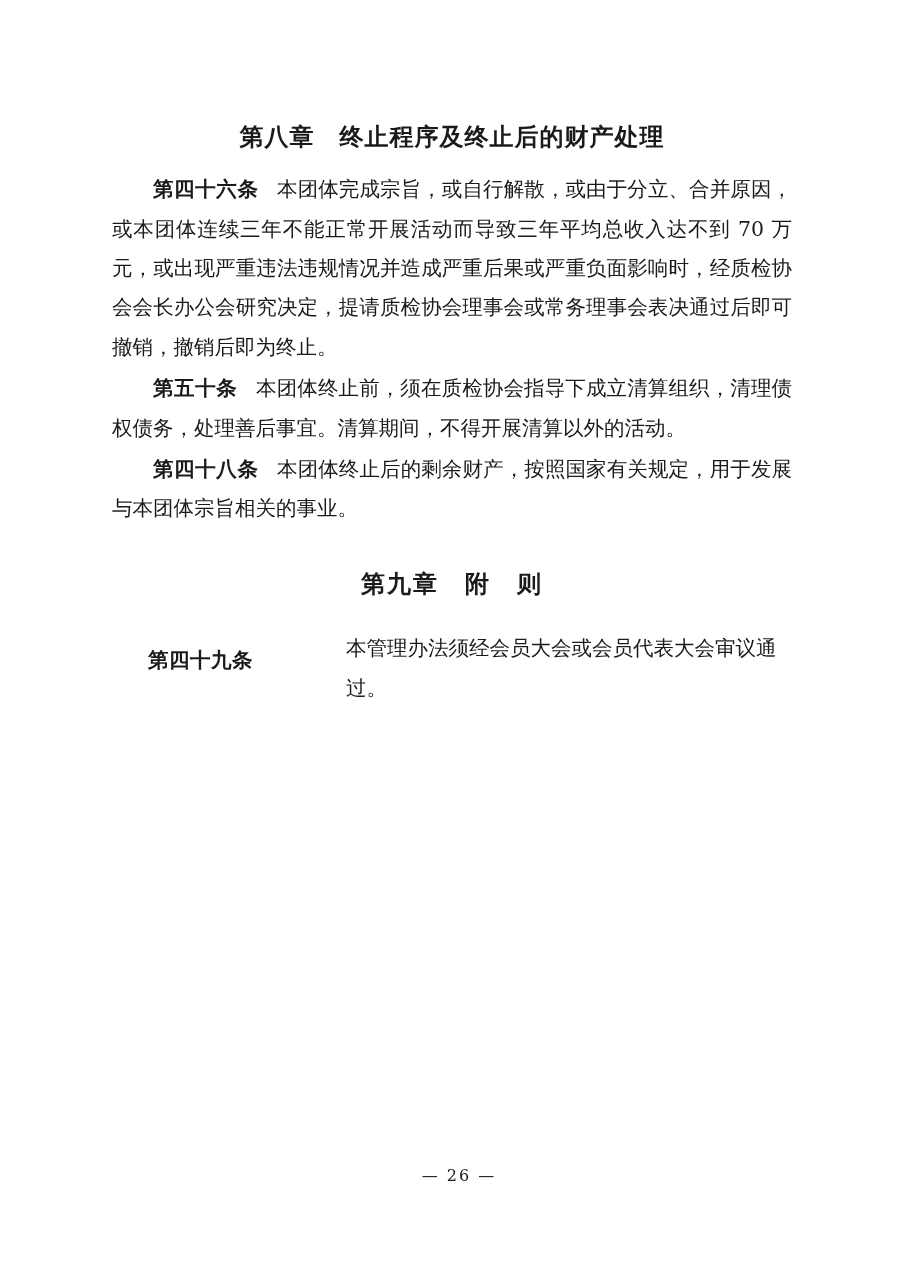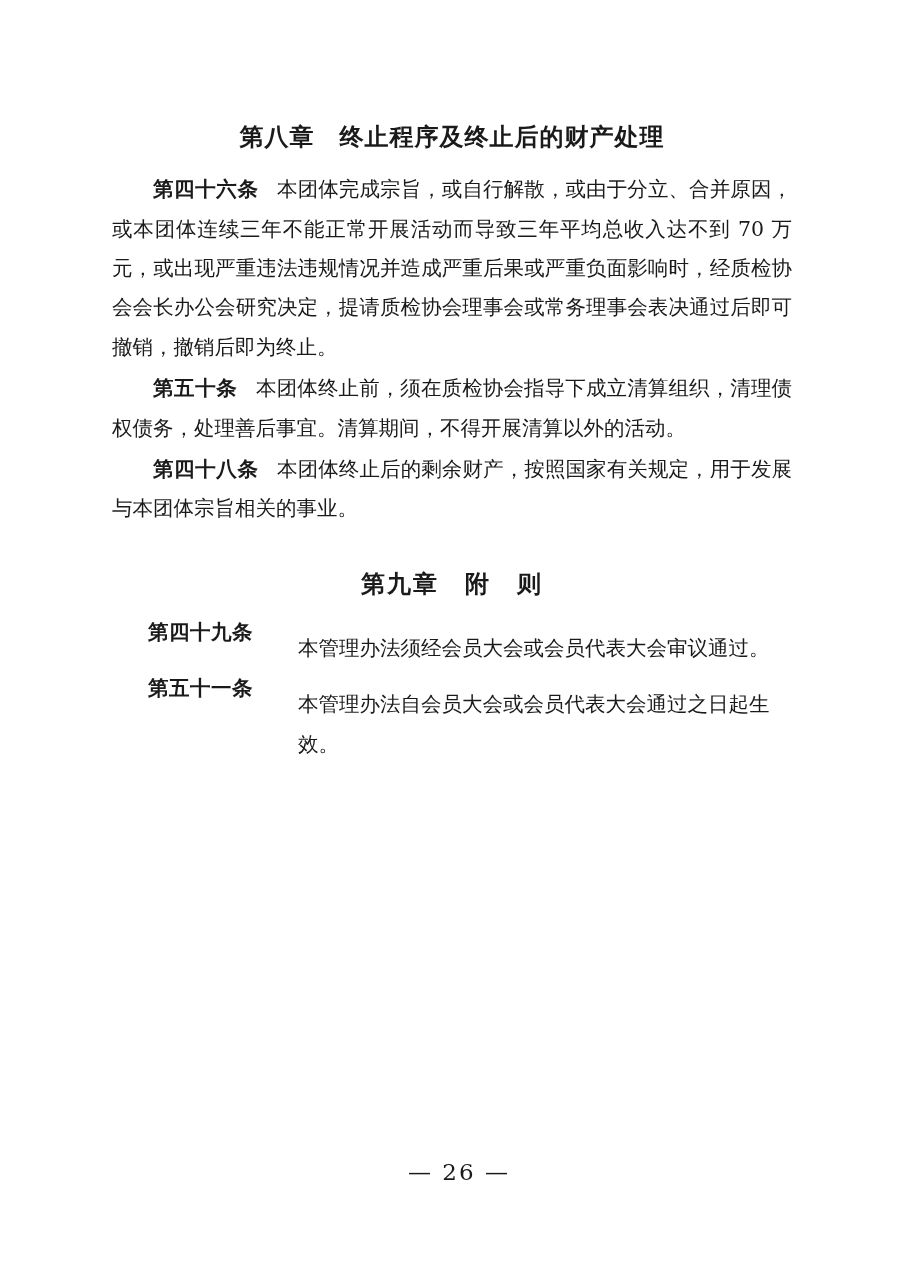--- a/index.html
+++ b/index.html
@@ -62,42 +62,43 @@
   .article .art-gap {
     display: inline-block;
     width: 0.9em;
   }
   
   .appendix-list {
     margin-top: 4px;
   }
   .appendix-item {
     display: flex;
-    align-items: flex-start;
+    align-items: center;
     font-size: 20.5px;
     line-height: 1.95;
     padding-left: 36px;
+    gap: 48px;
   }
   .appendix-item .ap-num {
     font-weight: bold;
     white-space: nowrap;
     min-width: 150px;
     letter-spacing: 0.5px;
   }
   .appendix-item .ap-text {
     flex: 1;
     margin-top: 16px;
   }
   .page-number {
     position: absolute;
     left: 0;
     right: 0;
     bottom: 88px;
     text-align: center;
-    font-size: 23px;
+    font-size: 16px;
     letter-spacing: 2px;
     color: #1a1a1a;
     padding-left: 18px;
   }
 </style>
 </head>
 <body>
 
 <div class="page">
   <div class="content">
@@ -118,22 +119,18 @@
 
     <h2 class="chapter-heading-2">第九章　附　则</h2>
 
     <div class="appendix-list">
       <div class="appendix-item">
         <span class="ap-num">第四十九条</span>
         <span class="ap-text">本管理办法须经会员大会或会员代表大会审议通过。</span>
       </div>
       <div class="appendix-item">
       </div>
-      <div class="appendix-item">
-        <span class="ap-num">第五十一条</span>
-        <span class="ap-text">本管理办法自会员大会或会员代表大会通过之日起生效。</span>
-      </div>
     </div>
 
   </div>
 
   <div class="page-number">— 26 —</div>
 </div>
 
 </body></html>

